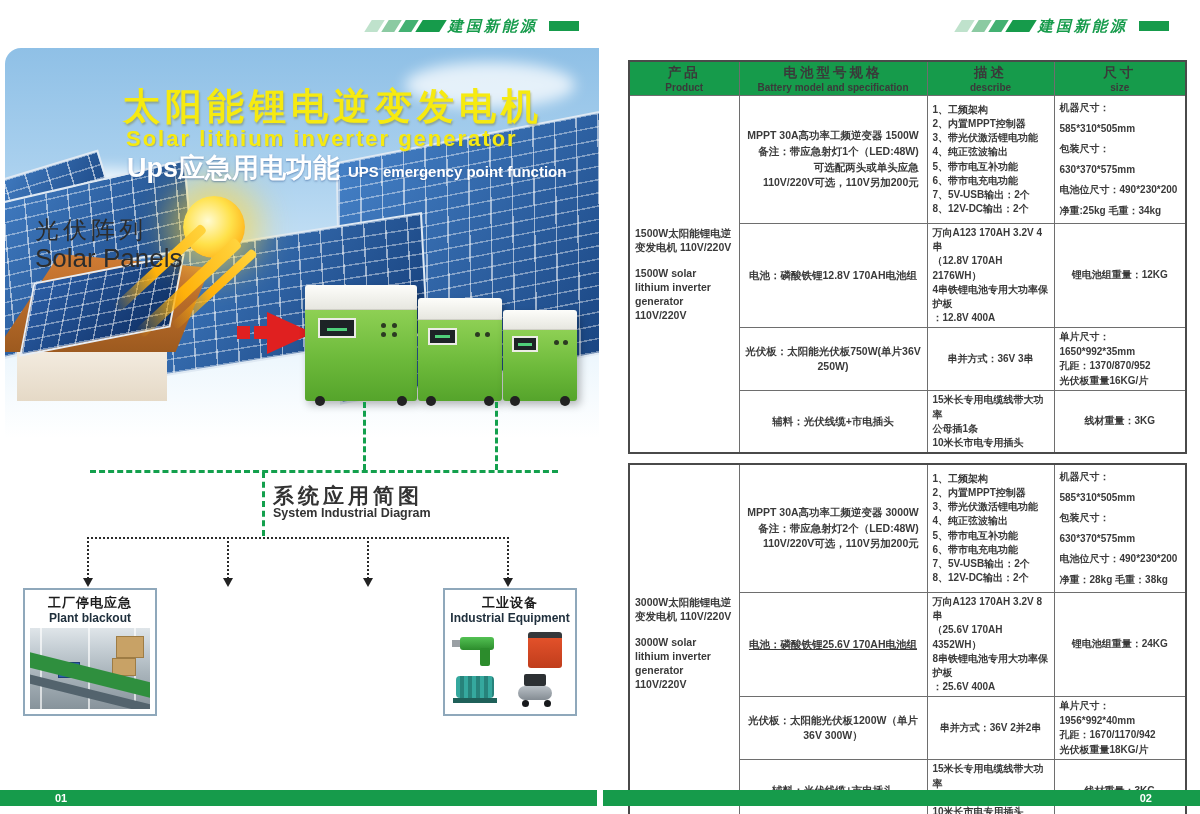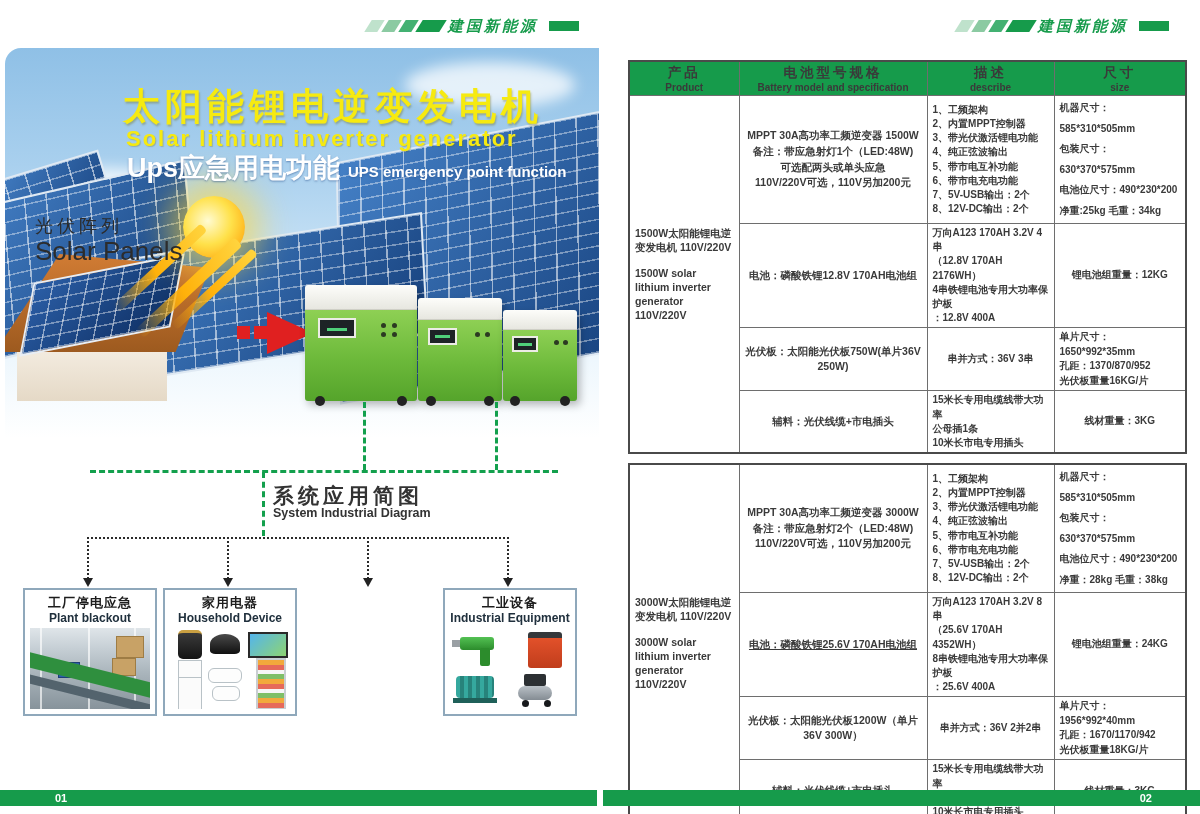--- a/index.html
+++ b/index.html
@@ -31,21 +31,21 @@
 
   .hero-title-cn{position:absolute;left:118px;top:34px;font-size:37px;font-weight:bold;color:#f6ea10;
                  letter-spacing:5px;text-shadow:1px 2px 2px rgba(110,100,0,.35);white-space:nowrap;}
   .hero-title-en{position:absolute;left:121px;top:78px;font-size:22px;font-weight:bold;color:#f6ea10;
                  letter-spacing:2px;text-shadow:1px 1px 1px rgba(110,100,0,.3);white-space:nowrap;}
   .hero-sub{position:absolute;left:122px;top:102px;white-space:nowrap;}
   .hero-sub .cn{font-size:27px;font-weight:bold;color:#fff;text-shadow:0 1px 2px rgba(40,80,140,.55);}
   .hero-sub .en{font-size:15px;font-weight:bold;color:#fff;margin-left:8px;text-shadow:0 1px 2px rgba(40,80,140,.5);}
 
   .pv-label{position:absolute;left:30px;top:168px;color:#2c2c2c;line-height:1.15;}
-  .pv-label .cn{font-size:18px;letter-spacing:4px;}
+  .pv-label .cn{font-size:24px;letter-spacing:4px;}
   .pv-label .en{font-size:26px;}
 
   .sun{position:absolute;left:178px;top:148px;width:62px;height:62px;border-radius:50%;
        background:radial-gradient(circle at 40% 40%,#fffbd2 0%,#ffe14a 45%,#ffa90f 85%);
        box-shadow:0 0 32px 16px rgba(255,216,60,.6);}
   .beam{position:absolute;border-radius:4px;transform:rotate(47deg);
         background:linear-gradient(200deg,#ffd53f 0%,#ffb10a 55%,rgba(255,170,10,0) 100%);}
 
   .pv{position:absolute;border:2px solid #dfe9f3;
       background-image:
@@ -147,21 +147,21 @@
                             font-weight:bold;color:#3a3a3a;}
   table.blk{border:2px solid #4a4a4a;}
   th.gh{background:#169b4b;color:#fff;padding:3px 2px;}
   th.gh .h-cn{font-size:13.5px;letter-spacing:3px;}
   th.gh .h-en{font-size:10px;font-weight:bold;}
   .c-prod{width:110px;} .c-model{width:188px;} .c-desc{width:127px;} .c-size{width:132px;}
   td.prod{font-size:10.5px;line-height:1.35;padding:0 7px;}
   td.prod .en{margin-top:12px;}
   .ml{white-space:pre-line;}
   td.model{text-align:center;font-size:10.5px;line-height:1.5;}
-  td.model .inner{display:inline-block;text-align:center;white-space:pre-line;}
+  td.model .inner{display:inline-block;text-align:right;white-space:pre-line;}
   td.desc{font-size:10px;line-height:1.42;}
   td.desc.ctr,td.size.ctr{text-align:center;}
   td.size{font-size:10px;line-height:1.45;padding-left:8px;}
   td.size.sp{line-height:2.05;}
 </style>
 </head>
 <body>
 
 <div class="logo" style="left:368px;">
   <span class="stripes">
@@ -293,37 +293,20 @@
       <div class="frame-line" style="left:58px;top:0;width:2px;height:100%;"></div>
       <div class="frame-line" style="left:104px;top:0;width:2px;height:100%;"></div>
       <div class="crate" style="right:6px;top:8px;width:26px;height:20px;"></div>
       <div class="crate" style="right:14px;top:30px;width:22px;height:16px;"></div>
       <div class="machine" style="left:28px;top:34px;width:20px;height:14px;"></div>
       <div class="belt"></div>
       <div class="belt2"></div>
     </div>
   </div>
 
-  <div class="app-box" style="left:158px;">
-    <div class="t">
-      <div class="cn">家用电器</div>
-      <div class="en">Household Device</div>
-    </div>
-    <div class="gfx">
-      <div class="cooker" style="left:8px;top:2px;"></div>
-      <div class="pot" style="left:40px;top:6px;"></div>
-      <div class="tv" style="left:78px;top:4px;"></div>
-      <div class="fridge" style="left:8px;top:32px;">
-          <i></i>
-        </div>
-      <div class="acunit" style="left:38px;top:40px;"></div>
-      <div class="acunit" style="left:42px;top:58px;width:26px;"></div>
-      <div class="ofridge" style="left:86px;top:30px;"></div>
-    </div>
-  </div>
 
 
   <div class="app-box" style="left:438px;">
     <div class="t">
       <div class="cn">工业设备</div>
       <div class="en">Industrial Equipment</div>
     </div>
     <div class="gfx">
       <div class="drill-chuck" style="left:2px;top:12px;"></div>
       <div class="drill-body" style="left:10px;top:9px;"></div>

